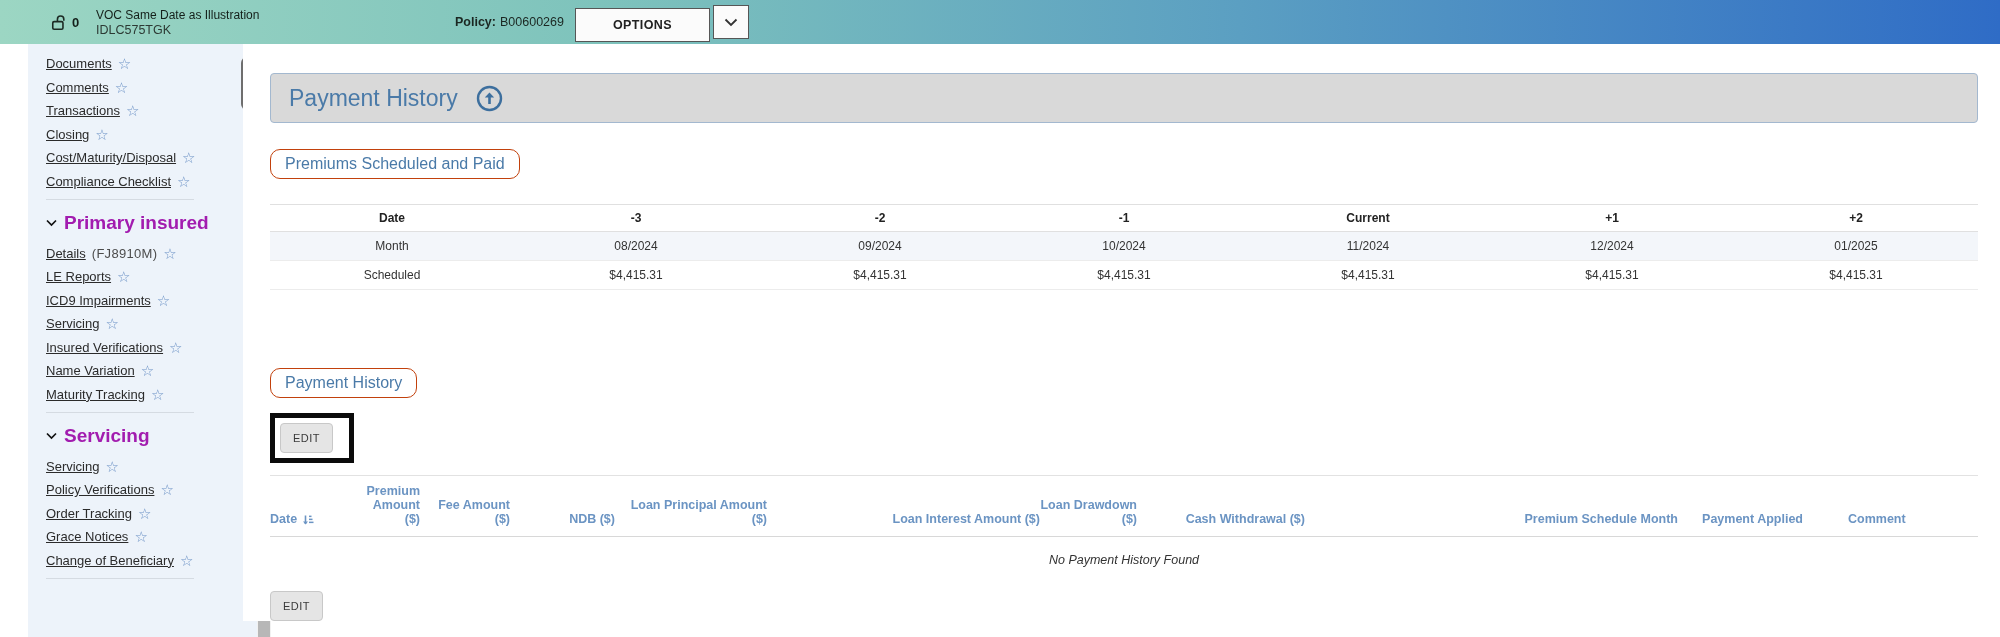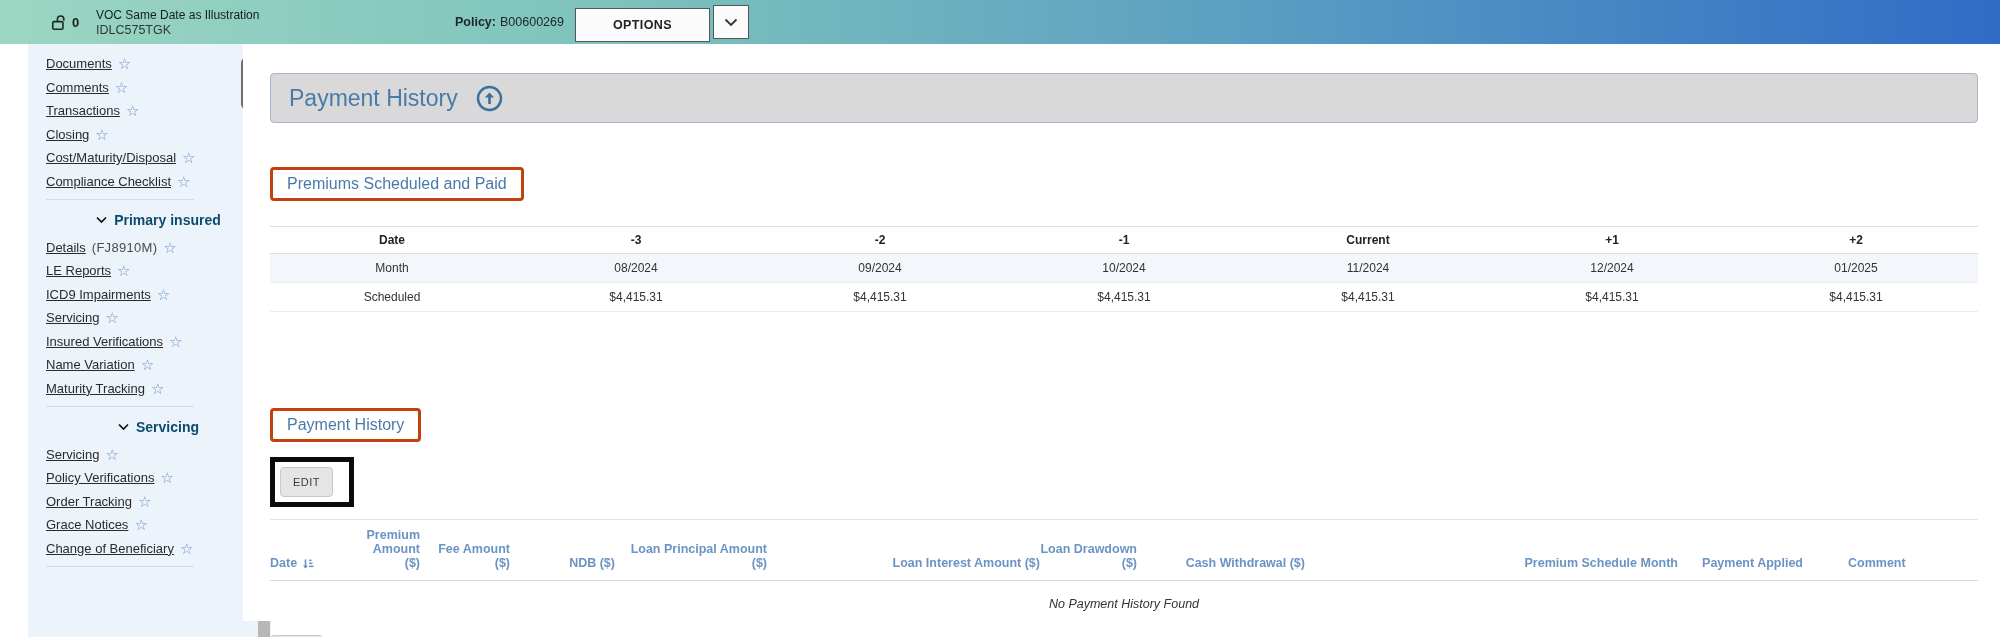--- a/index.html
+++ b/index.html
@@ -38,38 +38,38 @@
   .sidebar {
     position:absolute; top:44px; left:0; width:243px; height:593px;
     background:#edf3fa; overflow:hidden;margin-left:28px;
   }
   .side-list { padding:12px 0 0 18px; }
   .side-item { margin-bottom:8.5px; font-size:13px; display:flex; align-items:center; gap:6px; white-space:nowrap; }
   .side-item a { color:#2b2b2b; text-decoration:underline; cursor:pointer; }
   .side-item .suffix { font-size:13px; color:#4c4c4c; letter-spacing:.3px; }
   .star { color:#6f94c7; font-size:15px; line-height:13px; cursor:pointer; }
   .side-divider { border:none; border-top:1px solid #d5dbe2; width:148px; margin:10px 0 12px 0; }
-  .side-section-header { display:flex; align-items:center; gap:7px; font-size:14px; font-weight:bold; color:#0c4a6e; margin:0 0 12px 0; cursor:pointer;justify-content:center; }
+  .side-section-header { display:flex; align-items:center; gap:7px; font-size:19px; font-weight:bold; color:#a21caf; margin:0 0 12px 0; cursor:pointer; }
   .side-scroll { position:absolute; top:0; right:0; width:14px; height:593px; background:#f1f1f1; }
   .side-scroll .arrow-up { position:absolute; top:6px; left:2px; width:0; height:0; border-left:5px solid transparent; border-right:5px solid transparent; border-bottom:7px solid #333; cursor:pointer; }
   .side-scroll .thumb { position:absolute; top:112px; left:1px; width:12px; height:481px; background:#b7b7b7; cursor:pointer; }
   .collapse-tab {
     position:absolute; top:57px; left:241px; width:23px; height:53px;
     background:#6e6e6e; border-radius:6px; display:flex; align-items:center; justify-content:center; cursor:pointer;
   }
 
   
   .main { position:absolute; top:44px; left:243px; width:1757px; height:577px; background:#fff; padding:29px 0 0 27px; }
   .page-title-bar {
     width:1708px; height:50px; background:#d9d9d9; border:1px solid #a3b8cf; border-radius:4px;
     display:flex; align-items:center; padding:0 18px; gap:18px;
   }
   .page-title-bar .title { font-size:23px; color:#4a7aa8; font-weight:500; }
   .chip {
-    display:inline-block; margin-top:44px; padding:5px 14px; border:3px solid #c2410c; border-radius:4px;
+    display:inline-block; margin-top:26px; padding:5px 14px; border:1px solid #c2410c; border-radius:10px;
     color:#4a7aa8; font-size:16px; background:#fff; cursor:pointer;
   }
 
   table.premiums { width:1708px; border-collapse:collapse; margin-top:25px; table-layout:fixed; }
   table.premiums th, table.premiums td { font-size:12px; color:#333; text-align:center; }
   table.premiums thead th { font-weight:bold; color:#222; padding:6px 0; border-top:1px solid #e0e0e0; border-bottom:1px solid #e0e0e0; }
   table.premiums tbody td { padding:7px 0; border-bottom:1px solid #ececec; }
   table.premiums tbody tr:nth-child(odd) { background:#f3f6fa; }
 
   .edit-highlight { display:inline-block; margin-top:15px; border:5px solid #0b0b0b; padding:5px 16px 5px 5px; background:#fff; }

